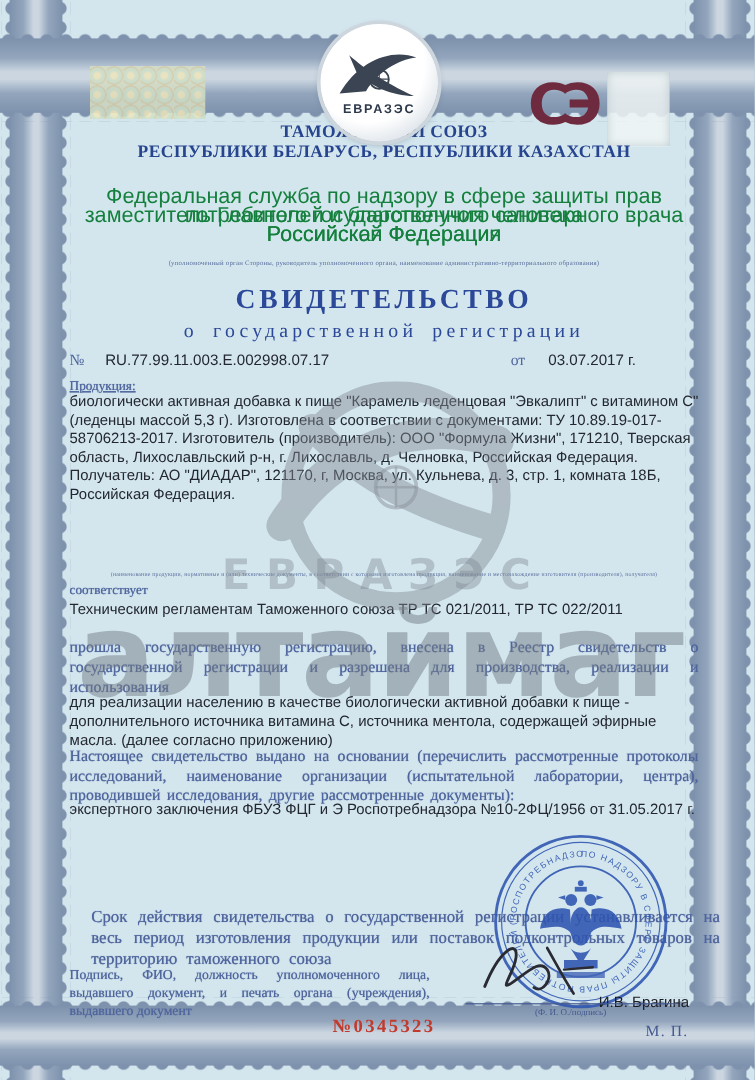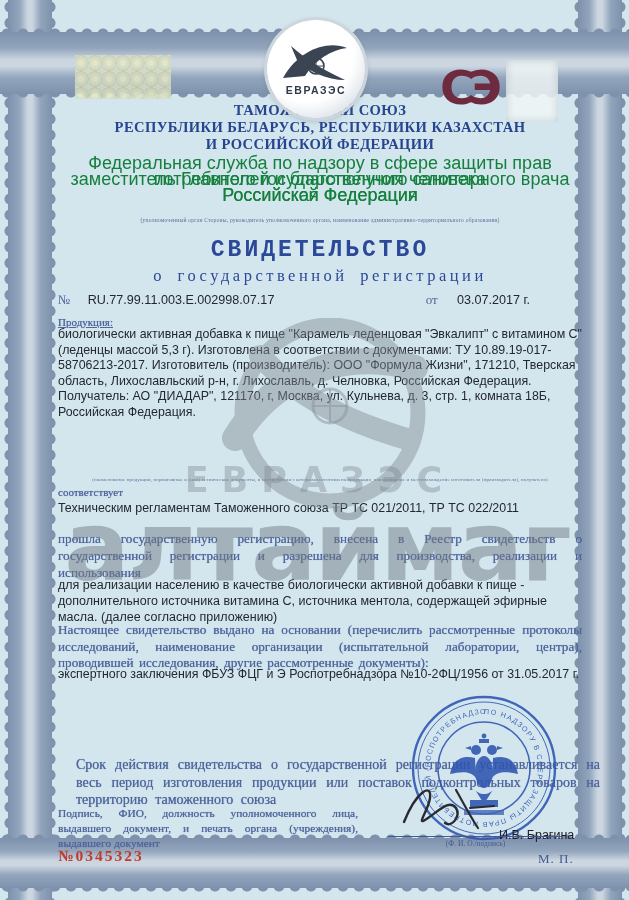--- a/index.html
+++ b/index.html
@@ -60,21 +60,21 @@
   .wm-euras-text{left:58px;top:460px;width:524px;text-align:center;font-family:"DejaVu Sans",sans-serif;
       font-weight:bold;font-size:35px;color:rgba(128,138,148,.42);letter-spacing:13px;}
   
   .stamp{position:absolute;z-index:5;left:408px;top:692px;opacity:.88;}
   .signature{position:absolute;z-index:6;left:398px;top:778px;}
   .signer{position:absolute;z-index:6;left:499px;top:812px;font-family:"Liberation Sans",sans-serif;
       font-size:12.5px;color:#1b1b22;margin-top:16px;}
   .sig-line{position:absolute;z-index:6;left:388px;top:836px;width:175px;border-top:1px solid #44598f;
       text-align:center;font-size:7.5px;color:#44598f;padding-top:2px;}
   .mp{position:absolute;z-index:6;left:538px;top:851px;font-size:13px;color:#44598f;letter-spacing:1px;}
-  .serial{position:absolute;z-index:6;left:58px;top:847px;width:524px;text-align:left;
+  .serial{position:absolute;z-index:6;left:58px;top:847px;width:524px;text-align:center;
       font-weight:bold;font-size:15.5px;color:#c23a2c;letter-spacing:2px;}
 </style>
 </head>
 <body>
 
 <div class="page">
 
   <div class="band band-left hatch"></div>
   <div class="band band-right hatch"></div>
   <div class="band band-top hatch"></div>
@@ -89,27 +89,26 @@
       <path d="M8 50 C24 22 52 12 72 20 C56 22 40 32 30 48 Z" fill="#3a4452"></path>
       <path d="M16 18 C30 30 44 40 70 52 C52 52 34 44 22 32 Z" fill="#3a4452"></path>
       <circle cx="41" cy="38" r="8" fill="none" stroke="#3a4452" stroke-width="1.6"></circle>
       <path d="M33 38 H49 M41 30 V46 M35 32 C39 36 43 40 47 44" stroke="#3a4452" stroke-width="1" fill="none"></path>
       <text x="41" y="66" text-anchor="middle" font-family="Liberation Sans, sans-serif" font-size="10.5" font-weight="bold" fill="#2e3a4a" letter-spacing="1.5">ЕВРАЗЭС</text>
     </svg>
   </div>
 
   <div class="ctext center hdr-serif" style="top:102px;">ТАМОЖЕННЫЙ СОЮЗ</div>
   <div class="ctext center hdr-serif" style="top:119px;">РЕСПУБЛИКИ БЕЛАРУСЬ, РЕСПУБЛИКИ КАЗАХСТАН</div>
-  <div class="ctext center hdr-serif" style="top:136px;">И РОССИЙСКОЙ ФЕДЕРАЦИИ</div>
   <div class="ctext center hdr-sans" style="top:156px;">Федеральная служба по надзору в сфере защиты прав потребителей и благополучия человека</div>
   <div class="ctext center hdr-sans" style="top:172px;">заместитель Главного государственного санитарного врача Российской Федерации</div>
   <div class="ctext center hdr-sans" style="top:188px;">Российская Федерация</div>
   <div class="ctext center tiny-note" style="top:217px;">(уполномоченный орган Стороны, руководитель уполномоченного органа, наименование административно-территориального образования)</div>
 
-  <div class="ctext center doc-title" style="top:237px;font-family:Liberation Mono, monospace;">СВИДЕТЕЛЬСТВО</div>
+  <div class="ctext center doc-title" style="top:237px;">СВИДЕТЕЛЬСТВО</div>
   <div class="ctext center doc-sub" style="top:266px;">о государственной регистрации</div>
 
   <div class="ctext" style="top:292px;font-size:13px;color:#4f659c;">
     <span>№</span>
     <span class="sans-black" style="font-size:12.6px;margin-left:14px;">RU.77.99.11.003.Е.002998.07.17</span>
     <span style="margin-left:148px;">от</span>
     <span class="sans-black" style="font-size:12.6px;margin-left:16px;">03.07.2017 г.</span>
   </div>
 
   <div class="ctext faded-serif" style="top:316px;font-size:11px;text-decoration:underline;">Продукция:</div>

